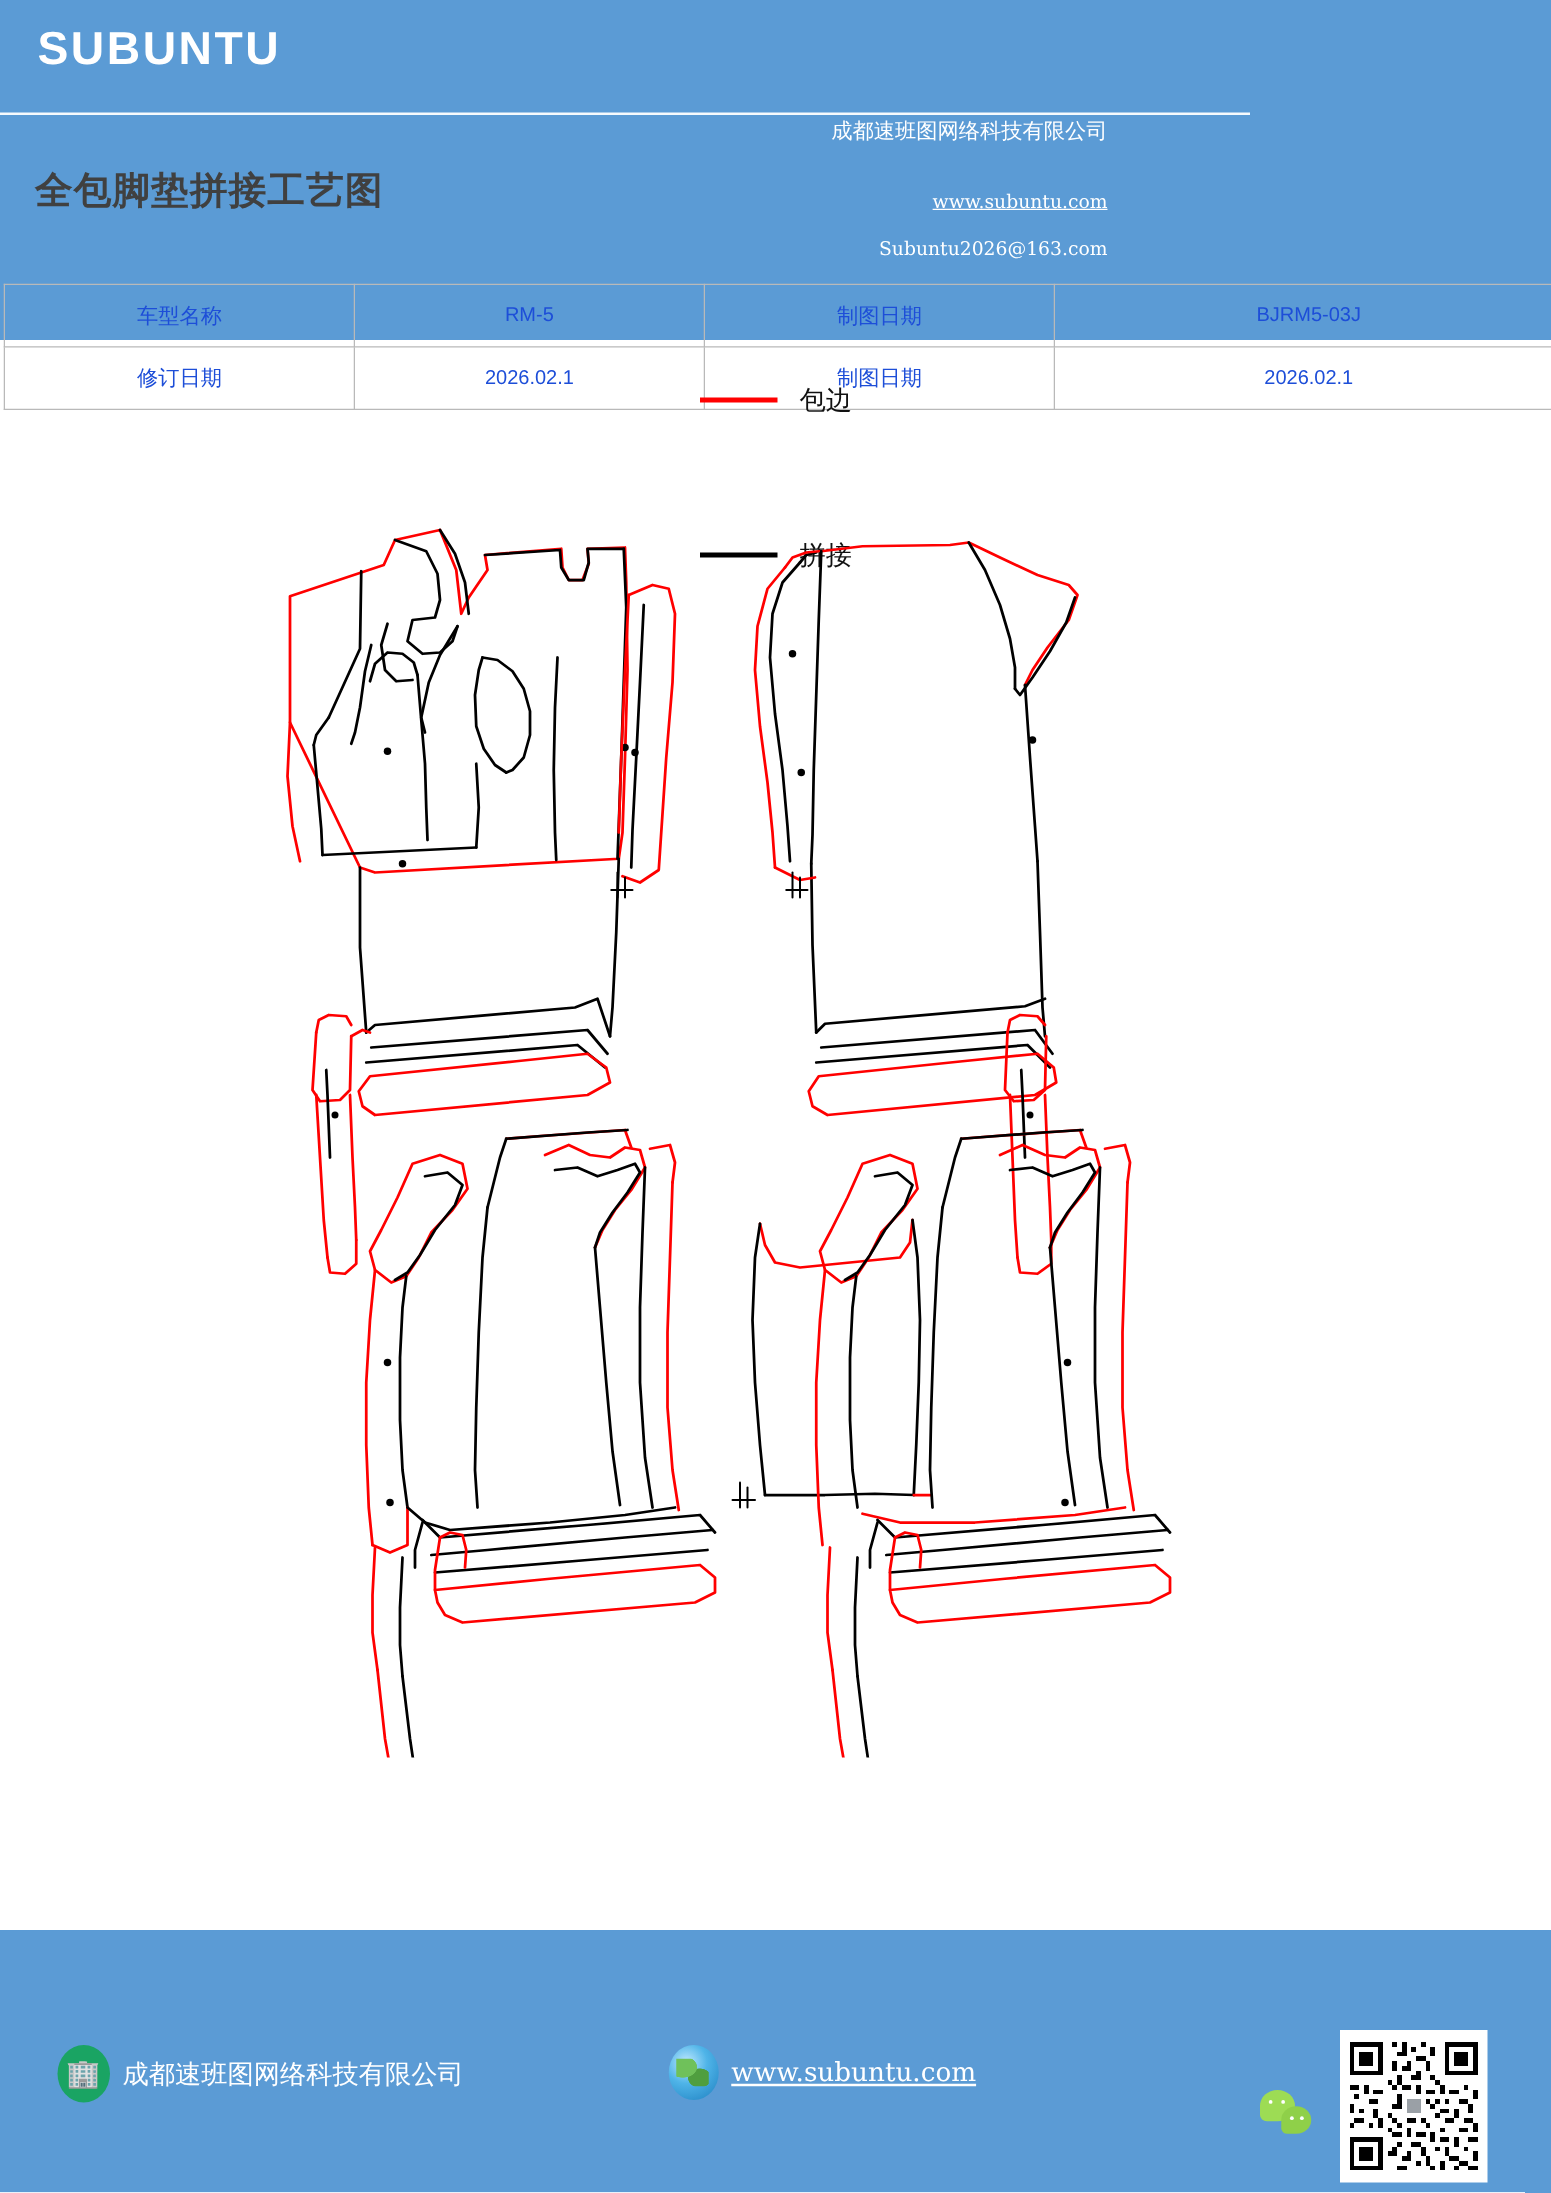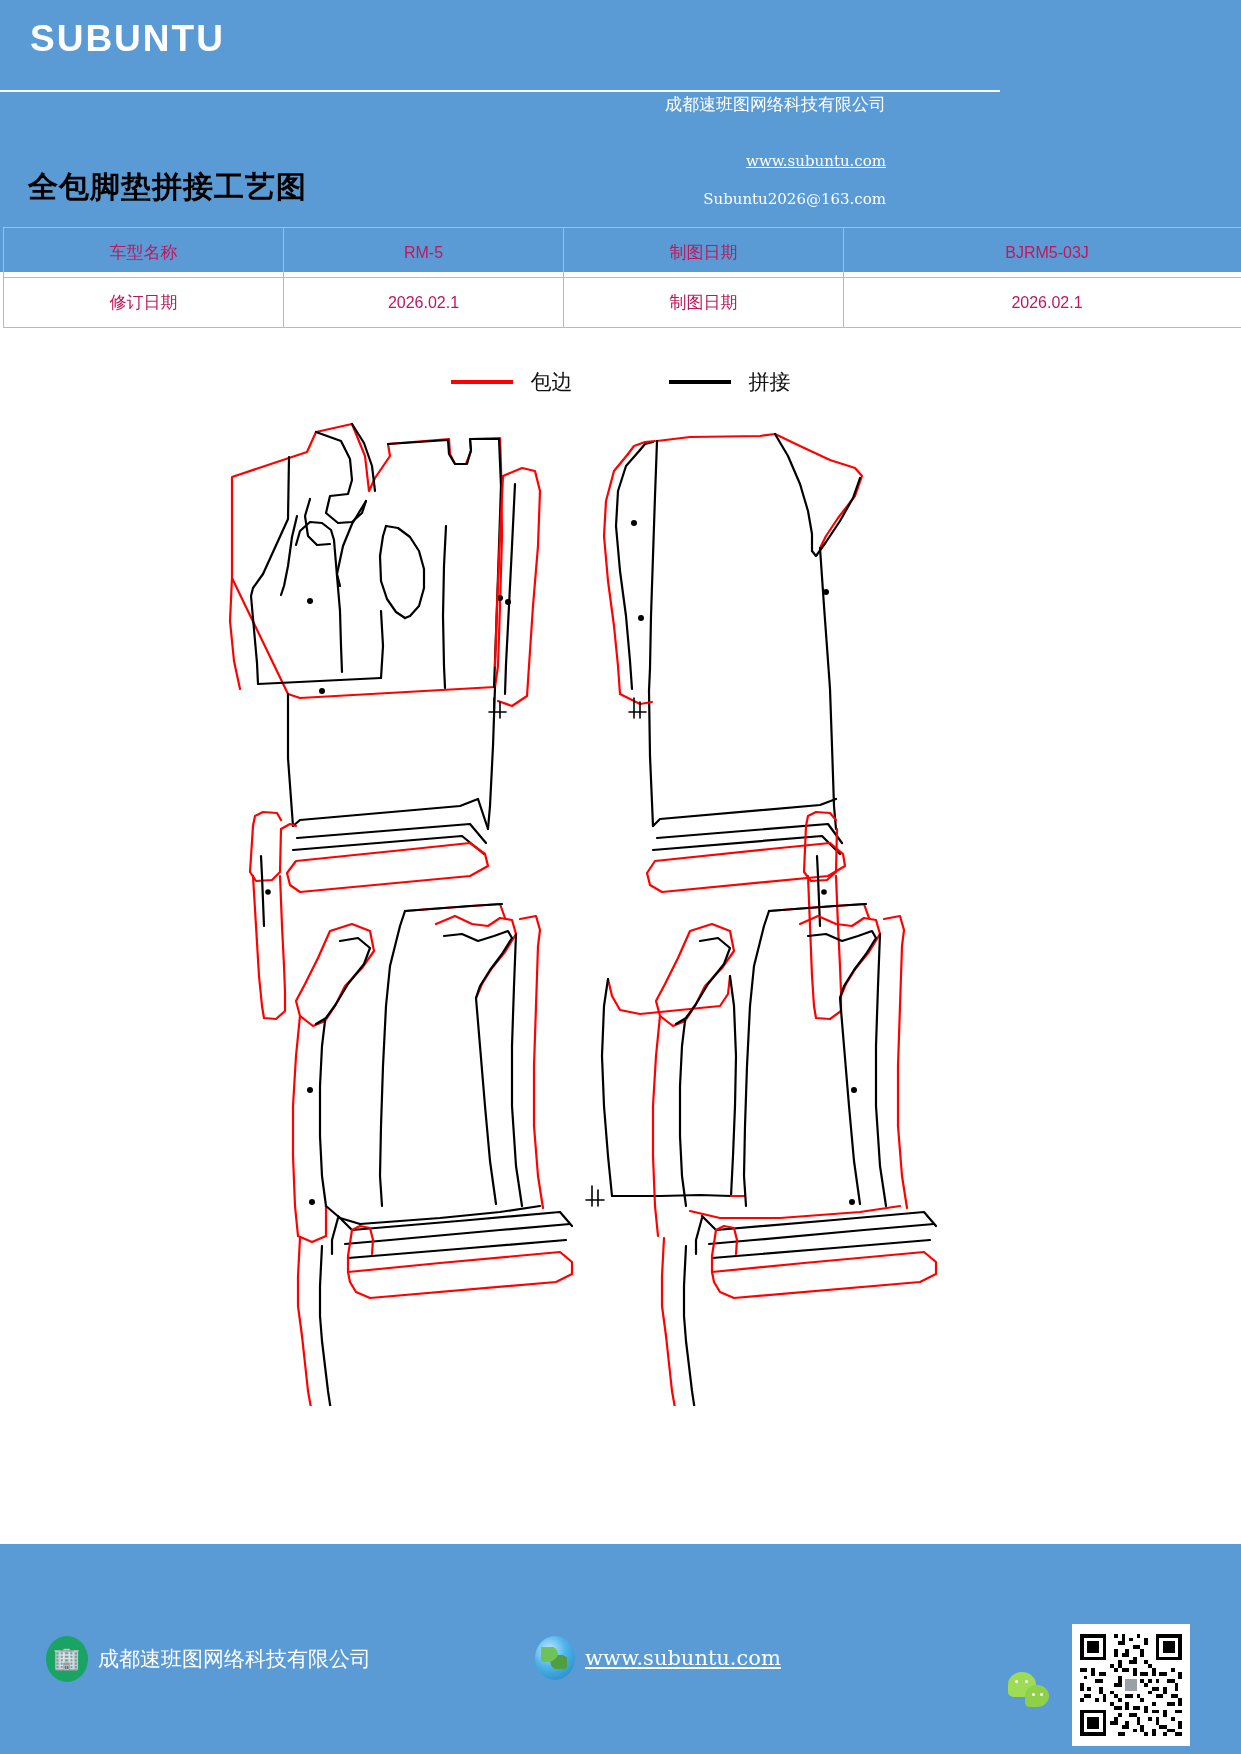--- a/index.html
+++ b/index.html
@@ -39,26 +39,25 @@
     position: absolute;
     left: 0; top: 90px;
     width: 1000px;
     height: 2px;
     background: #ffffff;
     opacity: .95;
   }
   .doc-title {
     position: absolute;
     left: 28px; top: 132px;
-    color: #000000;
+    color: #404040;
     font-size: 30px;
     font-weight: bold;
     letter-spacing: 1px;
     font-family: "DejaVu Sans", "Liberation Sans", sans-serif;
-    margin-top: 35px;
   }
   .company-head {
     position: absolute;
     right: 355px; top: 93px;
     color: #ffffff;
     font-size: 17px;
     font-family: "DejaVu Serif", "Liberation Serif", serif;
     white-space: nowrap;
   }
   .site-head {
@@ -96,21 +95,21 @@
     width: 1235px;
     border-collapse: collapse;
     table-layout: fixed;
   }
   .info-table td {
     border: 1px solid #b9b9b9;
     height: 47px;
     text-align: center;
     vertical-align: middle;
     font-size: 17px;
-    color: #be185d;
+    color: #1d4ed8;
     font-family: "DejaVu Sans", "Liberation Sans", sans-serif;
   }
   .info-table td.val {
     font-family: "Liberation Sans", sans-serif;
     font-size: 16px;
   }
   .c1 { width: 277px; }
   .c2 { width: 277px; }
   .c3 { width: 277px; }
   .c4 { width: 404px; }
@@ -118,20 +117,21 @@
   
   .legend {
     position: absolute;
     left: 0; top: 358px;
     width: 1241px;
     height: 48px;
     display: flex;
     justify-content: center;
     align-items: center;
     gap: 96px;
+    flex-direction: column;
   }
   .legend-entry {
     display: flex;
     align-items: center;
     gap: 18px;
   }
   .swatch {
     display: block;
     width: 62px;
     height: 4px;

